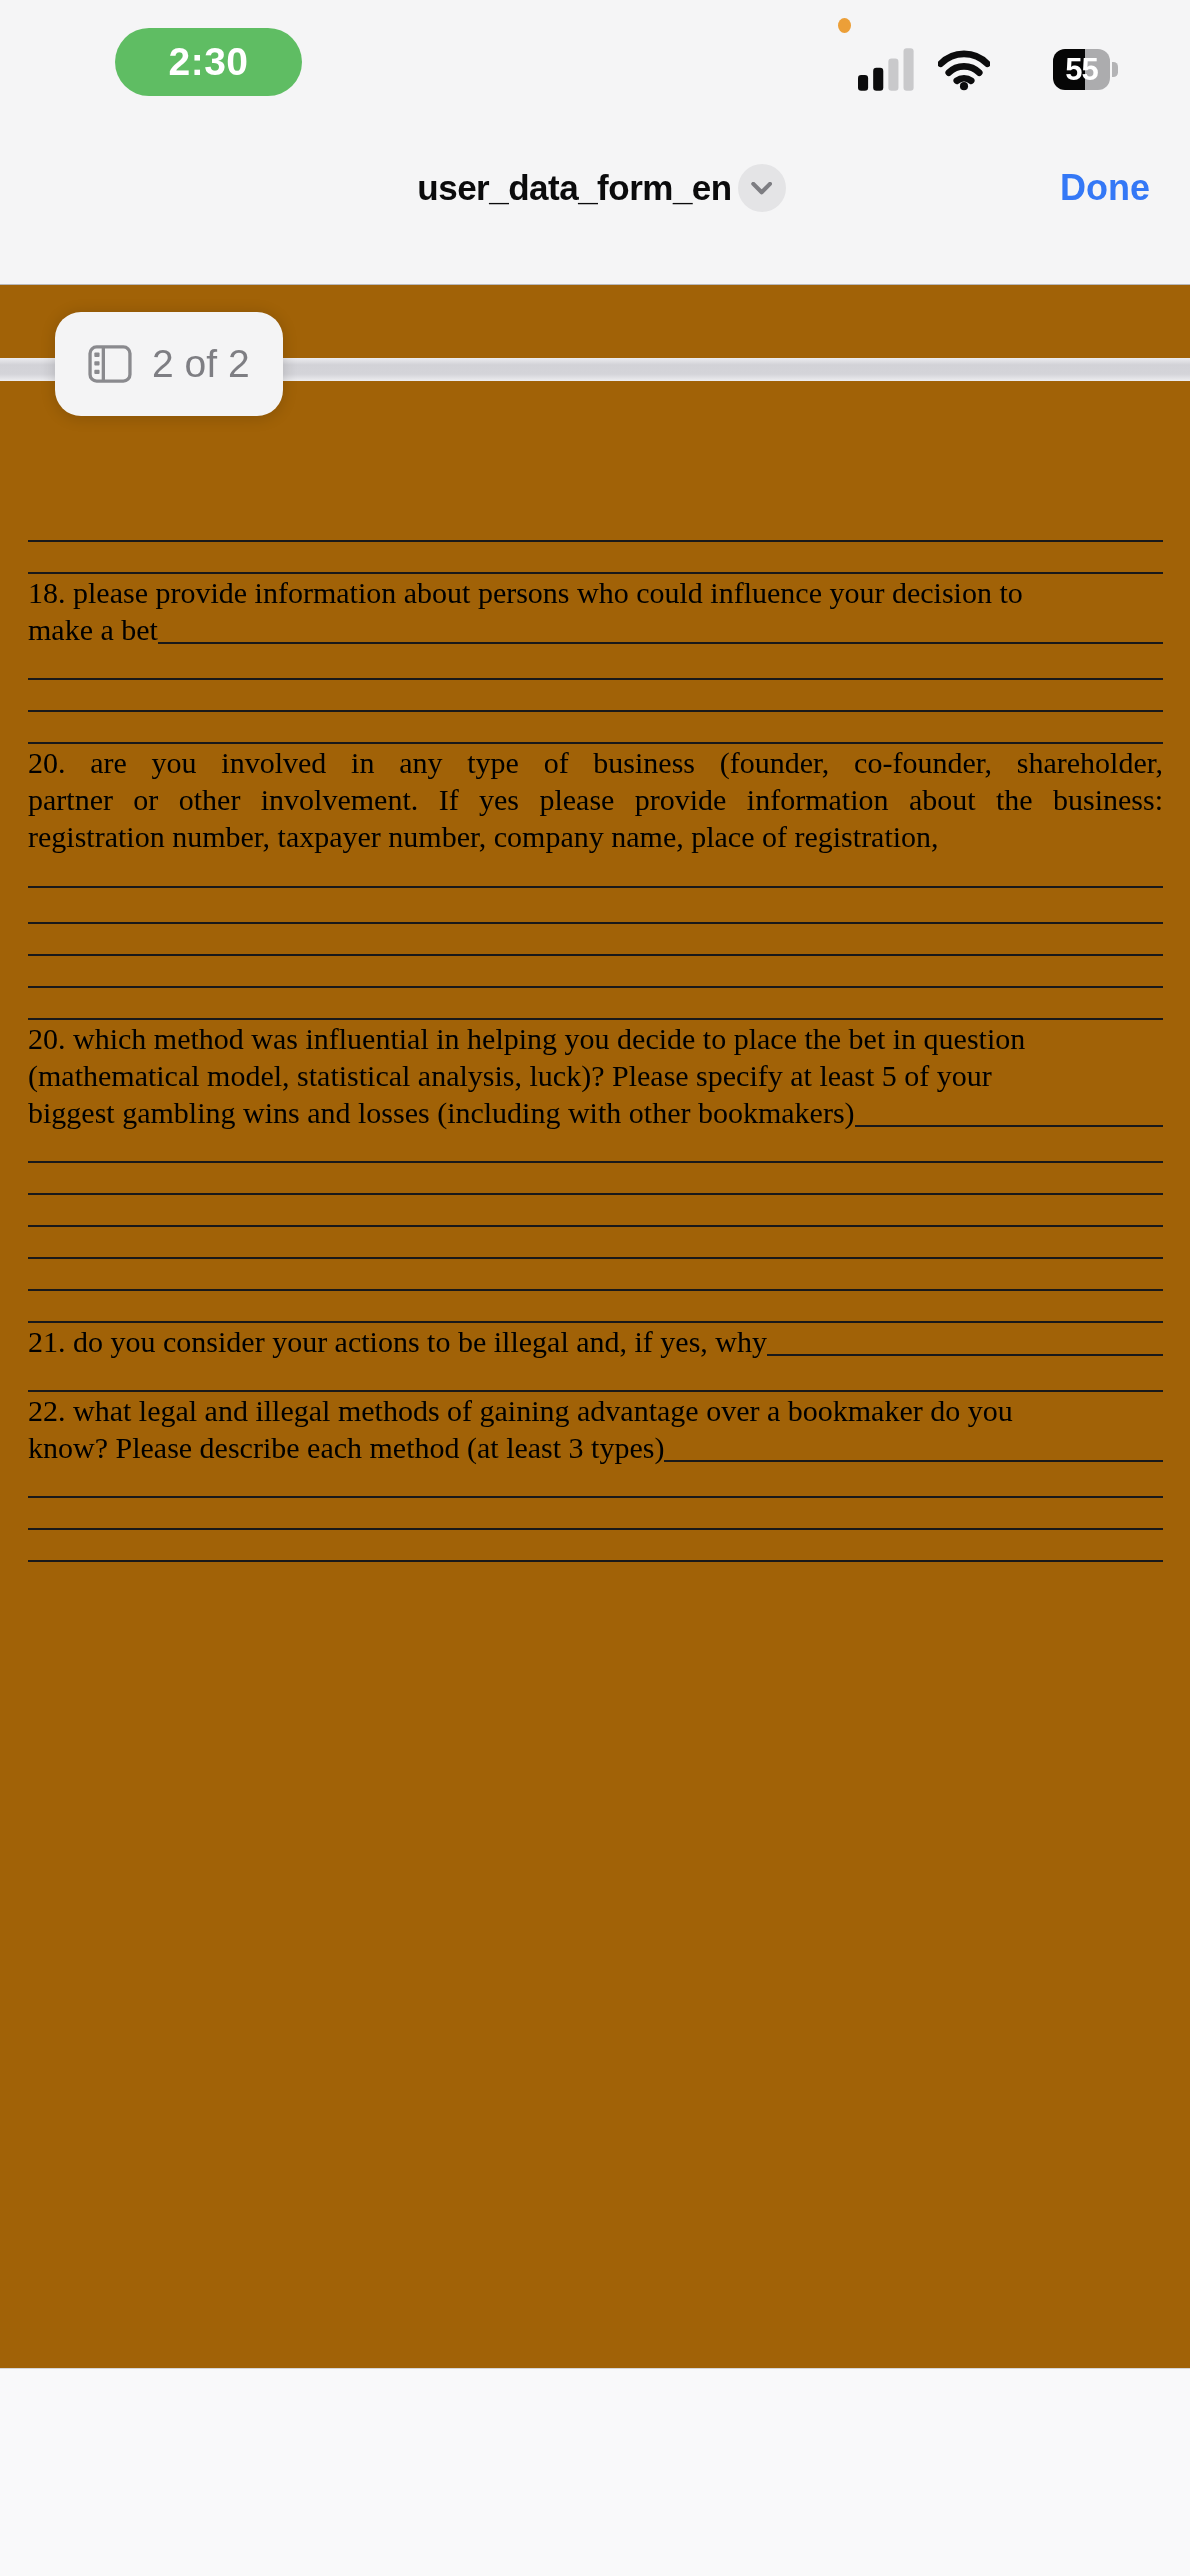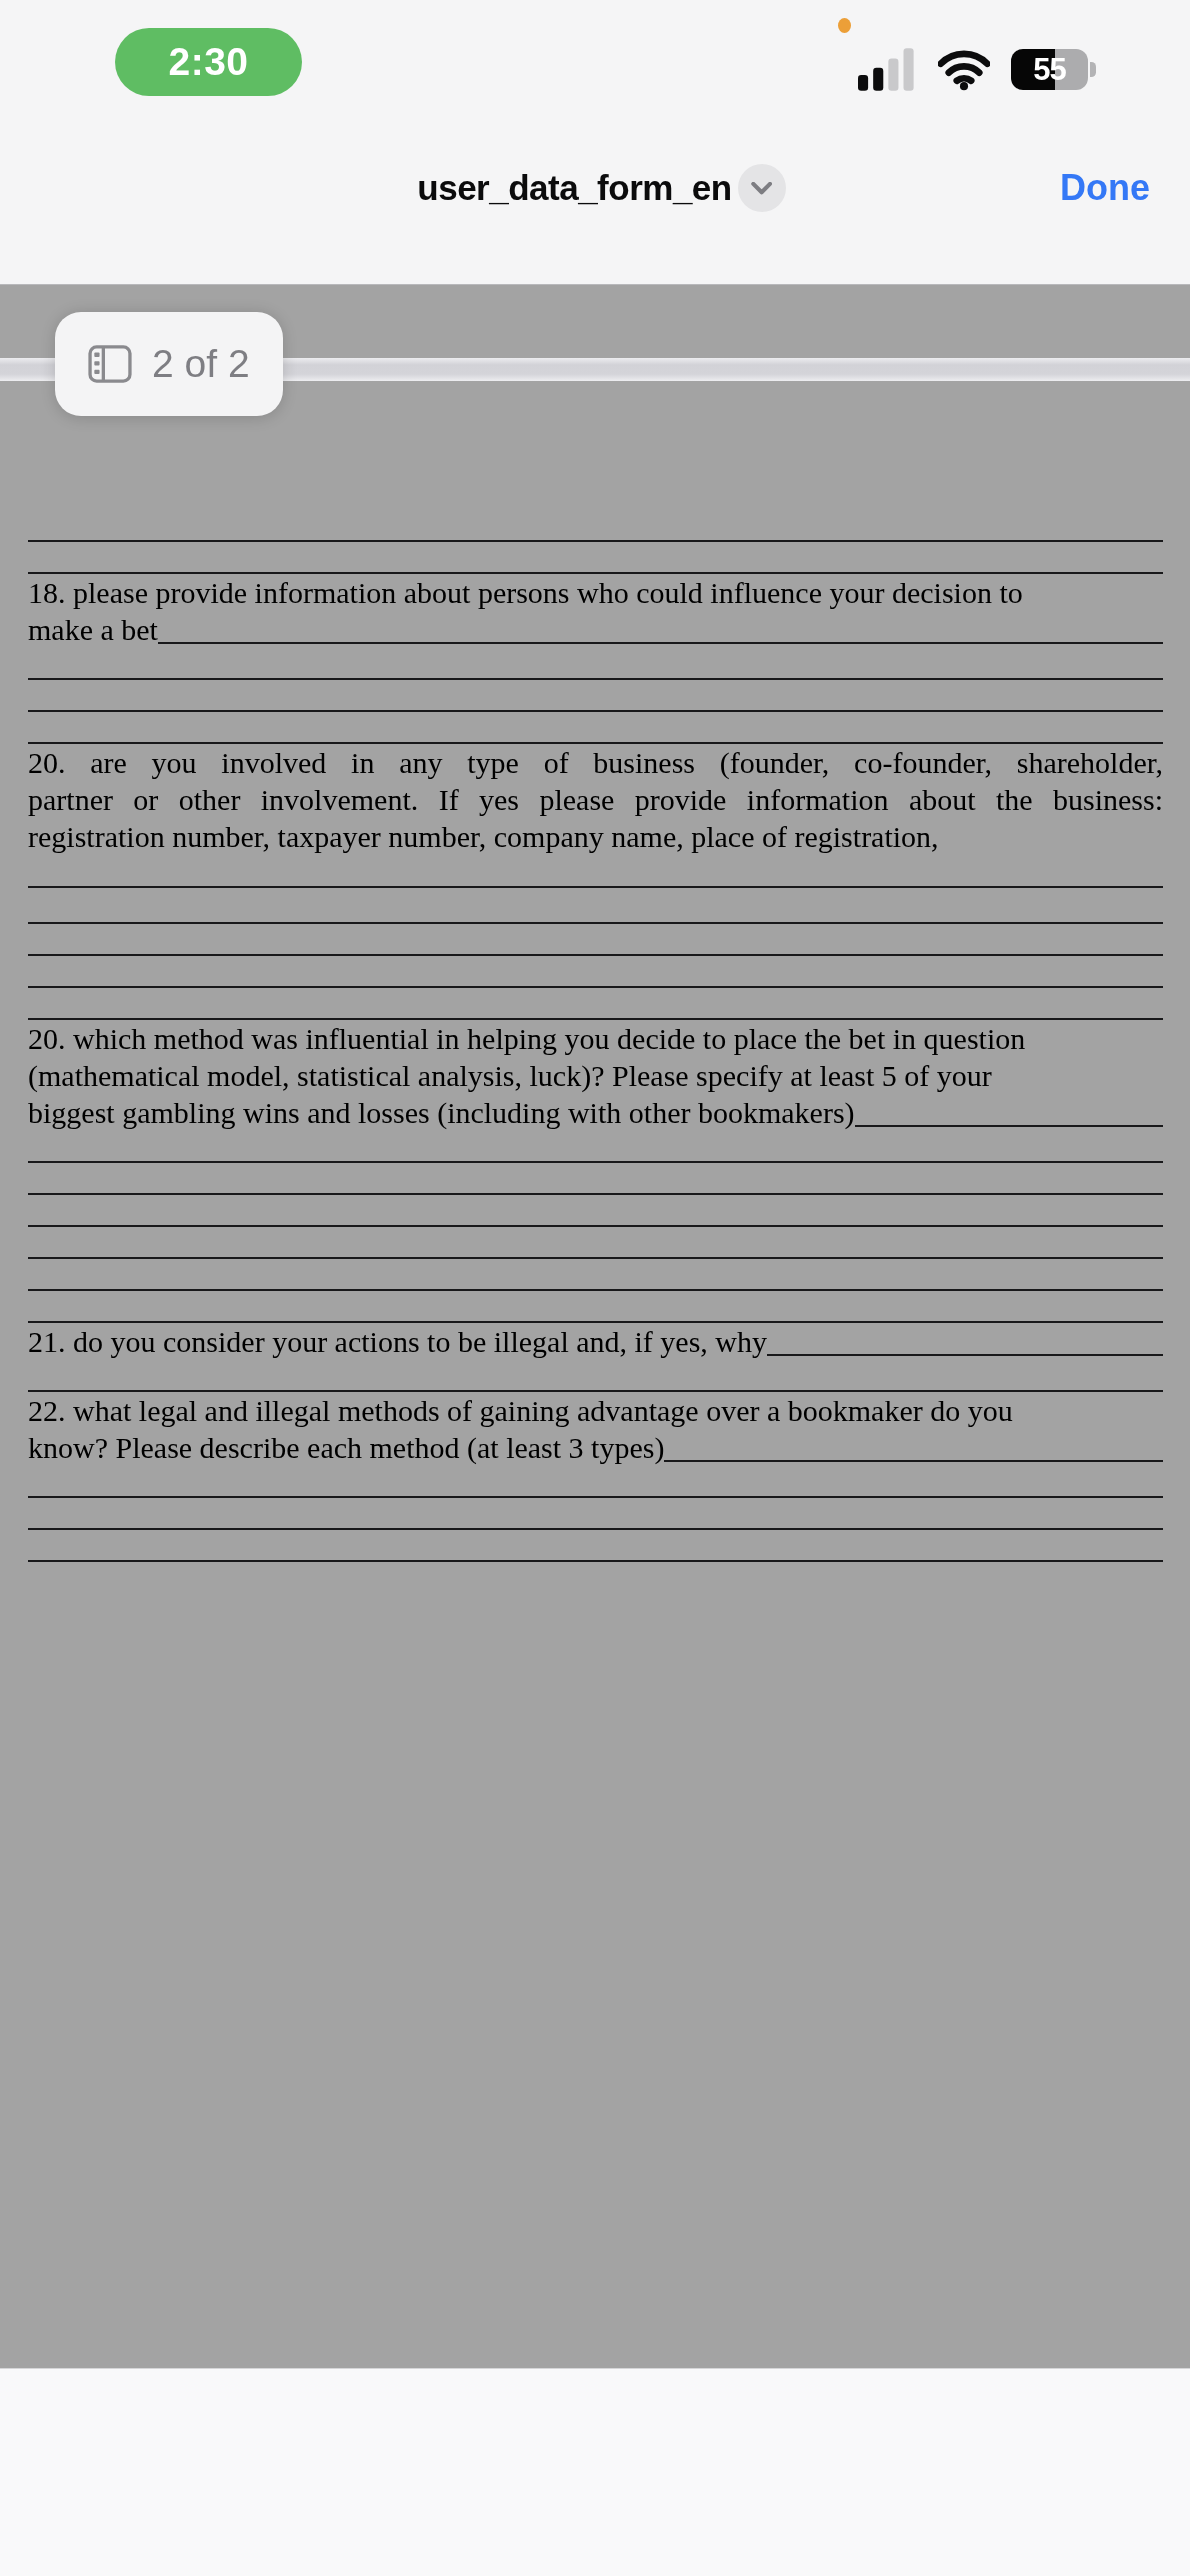--- a/index.html
+++ b/index.html
@@ -1,33 +1,33 @@
 <!DOCTYPE html>
 <html style="font-size:15px"><head>
 <meta charset="utf-8">
 <style>
   * { margin:0; padding:0; box-sizing:border-box; }
   html,body { width:1191px; height:2576px; }
   body { font-family:"Liberation Sans", sans-serif; background:#fff; position:relative; overflow:hidden; }
-  .screen { position:absolute; inset:0; width:1191px; height:2576px; background:#a3a3a3; }
+  .screen { position:absolute; inset:0; width:1191px; height:2576px; background:#a16207; }
 
   
   .chrome { position:absolute; top:0; left:0; width:1191px; height:285px;
             background:#f5f5f6; border-bottom:1.9px solid #b8b8bb; }
 
   .time-pill { position:absolute; left:115px; top:28px; width:187px; height:68px;
                border-radius:34px; background:#5fbd63; display:flex; align-items:center; justify-content:center; }
   .time-pill span { color:#fff; font-size:39px; font-weight:600; letter-spacing:0.5px; }
 
   .mic-dot { position:absolute; left:838px; top:17.6px; width:13px; height:15px; border-radius:50%; background:#ec9f38; }
 
   .sig-svg  { position:absolute; left:858px; top:48px; }
   .wifi-svg { position:absolute; left:938px; top:49px; }
 
-  .battery { position:absolute; left:1011px; top:49px; width:77px; height:41px; border-radius:12px;
+  .battery { position:absolute; left:1053px; top:49px; width:57px; height:41px; border-radius:12px;
              background:linear-gradient(to right,#060606 0 57%, #acacae 57% 100%);
              display:flex; align-items:center; justify-content:center; }
   .battery span { color:#fff; font-size:31px; font-weight:700; letter-spacing:-0.9px; }
   .battery::after { content:""; position:absolute; right:-8.3px; top:13px; width:6.5px; height:15px;
                     background:#b3b3b5; border-radius:0 4.6px 4.6px 0; }
 
   .navbar { position:absolute; left:0; top:93px; width:100%; height:190px; }
   .title-group { position:absolute; left:0; top:0; width:100%; height:100%;
                  display:flex; align-items:center; justify-content:center; gap:6px;padding-left:12px; }
   .doc-title { font-size:35px; font-weight:700; color:#0b0b0c; letter-spacing:-0.5px; }

